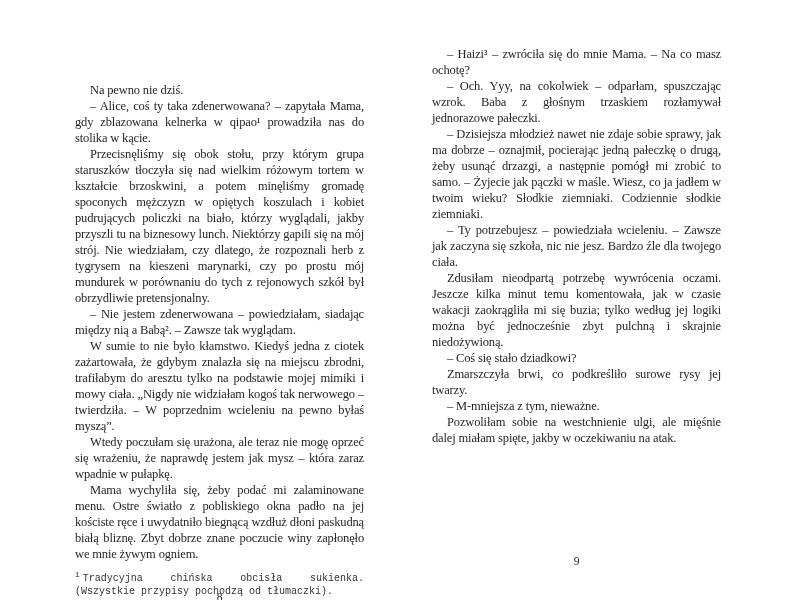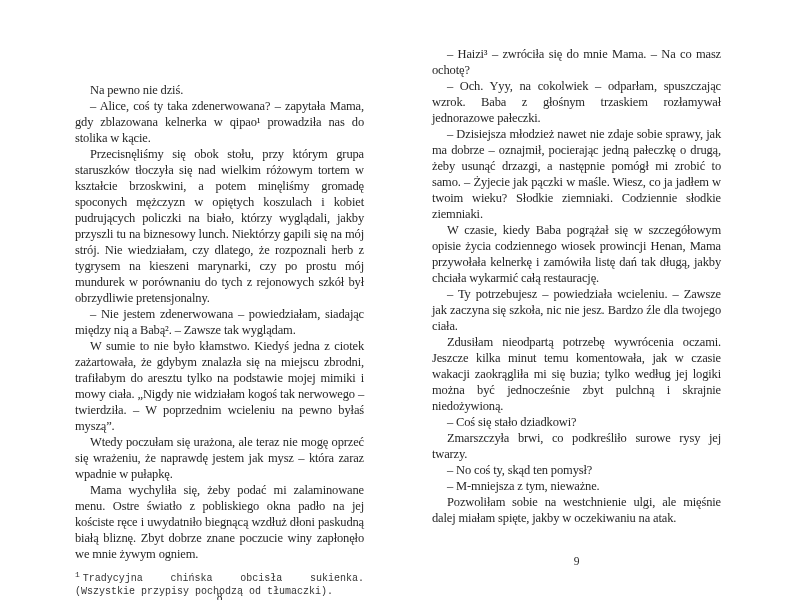--- a/index.html
+++ b/index.html
@@ -90,26 +90,24 @@
       </p>
     </div>
     <div class="pagenum">8</div>
   </section>
 
   <section class="page right">
     <div class="body-text">
       <p>– Haizi³ – zwróciła się do mnie Mama. – Na co masz ochotę?</p>
       <p>– Och. Yyy, na cokolwiek – odparłam, spuszczając wzrok. Baba z głośnym trzaskiem rozłamywał jednorazowe pałeczki.</p>
       <p>– Dzisiejsza młodzież nawet nie zdaje sobie sprawy, jak ma dobrze – oznajmił, pocierając jedną pałeczkę o drugą, żeby usunąć drzazgi, a następnie pomógł mi zrobić to samo. – Żyjecie jak pączki w maśle. Wiesz, co ja jadłem w twoim wieku? Słodkie ziemniaki. Codziennie słodkie ziemniaki.</p>
-      <p>W czasie, kiedy Baba pogrążał się w szczegółowym opisie życia codziennego wiosek prowincji Henan, Mama przywołała kelnerkę i zamówiła listę dań tak długą, jakby chciała wykarmić całą restaurację.</p>
       <p>– Ty potrzebujesz – powiedziała wcieleniu. – Zawsze jak zaczyna się szkoła, nic nie jesz. Bardzo źle dla twojego ciała.</p>
       <p>Zdusiłam nieodpartą potrzebę wywrócenia oczami. Jeszcze kilka minut temu komentowała, jak w czasie wakacji zaokrągliła mi się buzia; tylko według jej logiki można być jednocześnie zbyt pulchną i skrajnie niedożywioną.</p>
       <p>– Coś się stało dziadkowi?</p>
       <p>Zmarszczyła brwi, co podkreśliło surowe rysy jej twarzy.</p>
-      <p>– No coś ty, skąd ten pomysł?</p>
       <p>– M-mniejsza z tym, nieważne.</p>
       <p>Pozwoliłam sobie na westchnienie ulgi, ale mięśnie dalej miałam spięte, jakby w oczekiwaniu na atak.</p>
     </div>
 
     <div class="pagenum">9</div>
   </section>
 
 </div>
 
 </body></html>

